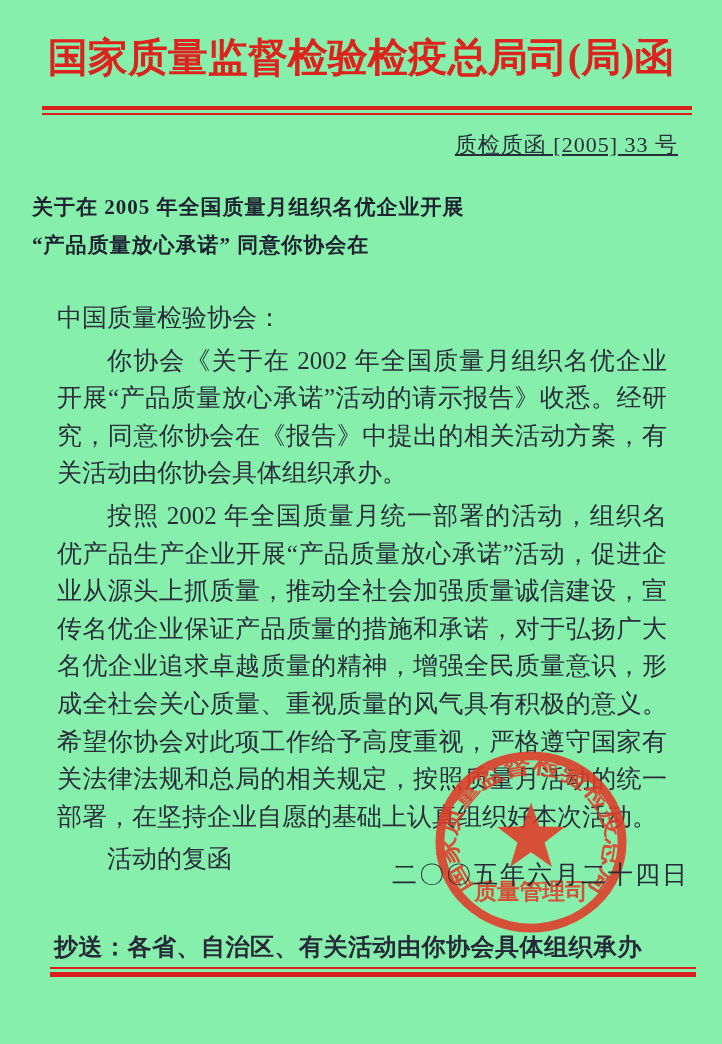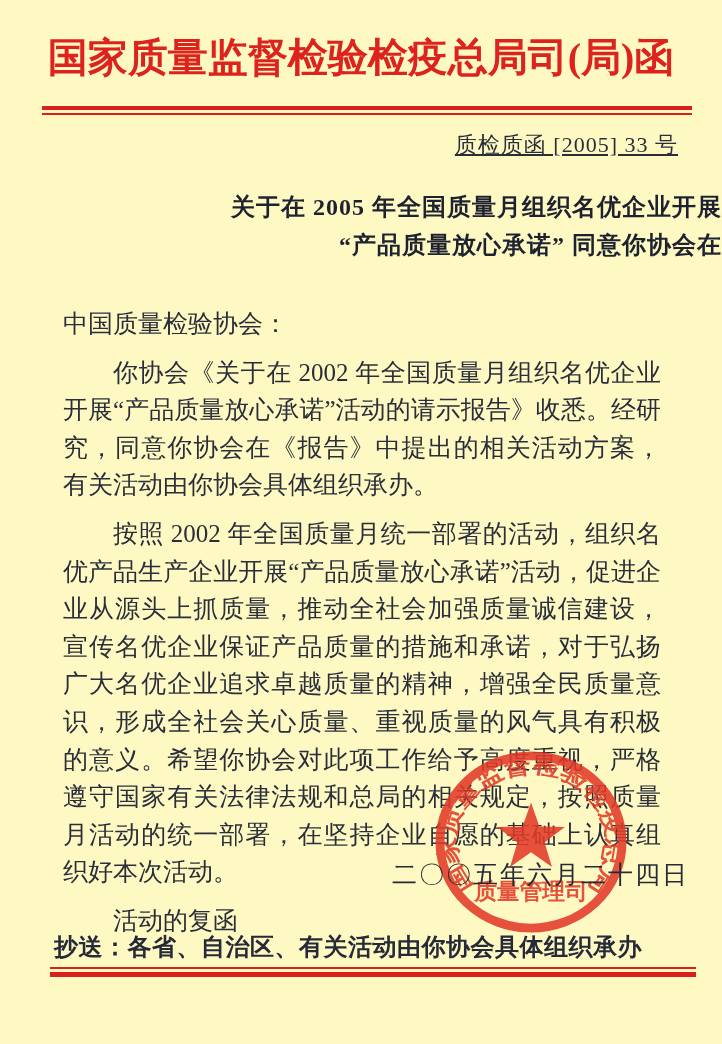--- a/index.html
+++ b/index.html
@@ -5,21 +5,21 @@
   html, body { margin: 0; padding: 0; }
   body {
     background: #e8e8e6;
     font-family: "Liberation Serif", "DejaVu Serif", serif;
   }
   .page {
     position: relative;
     width: 722px;
     height: 1044px;
     margin: 0 auto;
-    background: #fef9c3;
+    background: #86efac;
     overflow: hidden;
     color: #2a2e3b;
   }
   
   .letterhead-title {
     position: absolute;
     top: 30px; left: 10px; right: 10px;
     text-align: center;
     color: #dc231d;
     font-size: 40px;
@@ -39,39 +39,39 @@
     top: 130px; right: 44px;
     font-size: 22px;
     color: #2a2e3b;
     letter-spacing: 1px;
     text-decoration: underline;
   }
   
   .doc-title {
     position: absolute;
     top: 188px; left: 0; right: 0;
-    text-align: right;
-    font-size: 24px;
+    text-align: left;
+    font-size: 21px;
     font-weight: bold;
     line-height: 38px;
     color: #1d2130;
     letter-spacing: 1px;
     margin-left: 32px;
   }
   
   .body-text {
     position: absolute;
     top: 294px; left: 52px; right: 50px;
     font-size: 25px;
     line-height: 37.6px;
     text-align: justify;
     text-justify: inter-ideograph;
     color: #2a2e3b;
   }
-  .body-text p { margin: 11px; text-indent: 2em; }
+  .body-text p { margin: 5px; text-indent: 2em; }
   .body-text .salutation { text-indent: 0; }
   .body-text .closing { text-indent: 2em; }
   
   .seal {
     position: absolute;
     left: 432px; top: 748px;
     width: 198px; height: 188px;
     opacity: 0.88;
     z-index: 2;
   }

